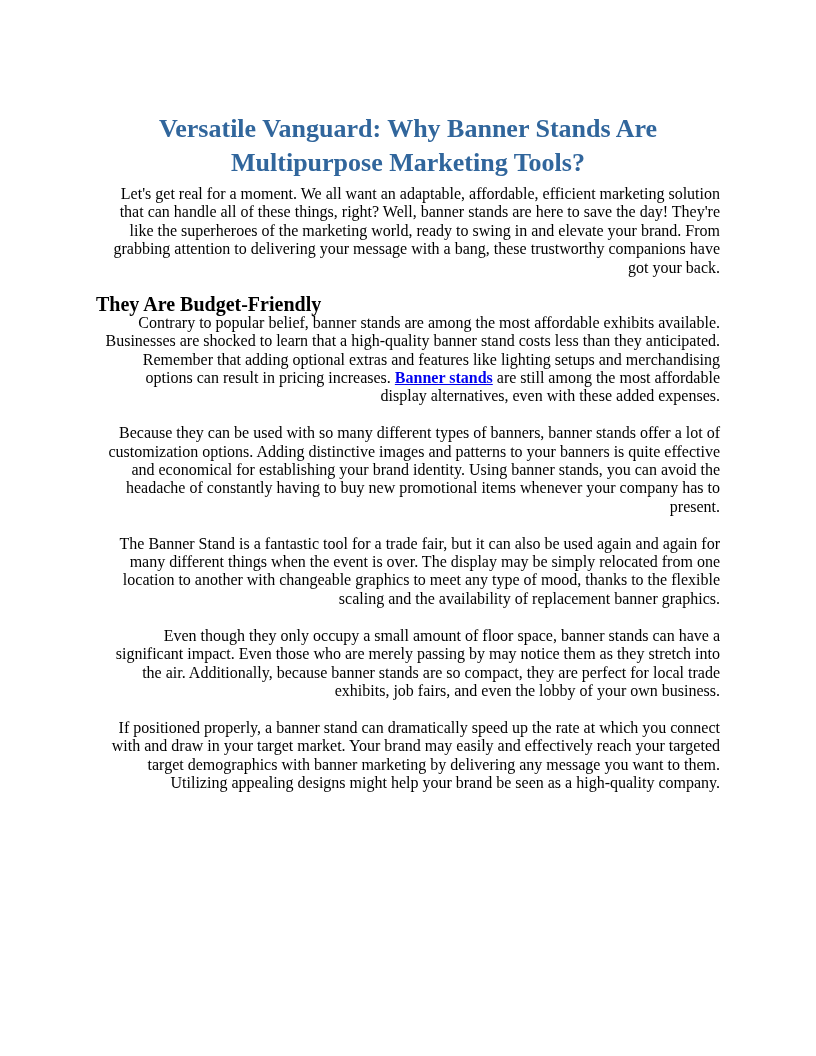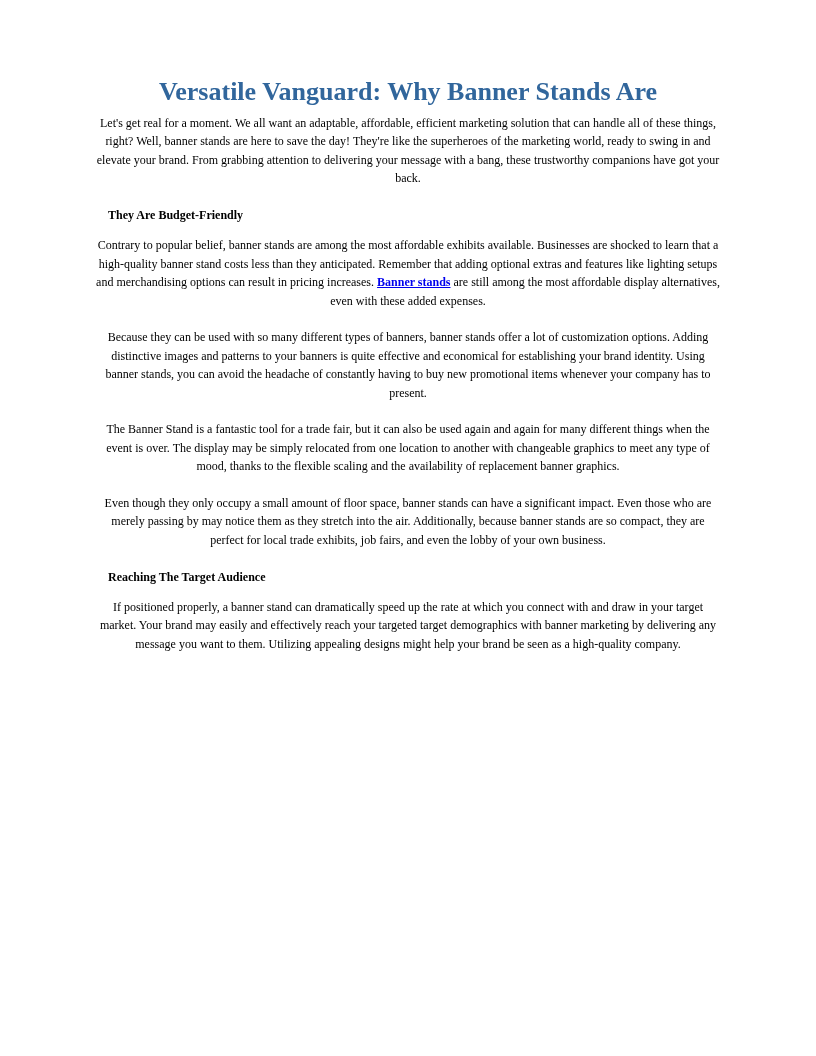--- a/index.html
+++ b/index.html
@@ -7,57 +7,58 @@
   body {
     width: 816px;
     height: 1056px;
     font-family: "Liberation Serif", "DejaVu Serif", serif;
     color: #000000;
     overflow: hidden;
   }
   .page {
     width: 816px;
     height: 1056px;
-    padding: 43px 96px 96px 96px;
+    padding: 80px 96px 96px 96px;
   }
   .doc-title {
     margin-top: 32px;
     font-size: 26px;
     line-height: 34px;
     font-weight: bold;
     text-align: center;
     color: #31669C;
   }
   .body-text {
-    font-size: 12px;
+    font-size: 16px;
     line-height: 18.4px;
     margin: 0 0 18.4px 0;
-    text-align: center;
+    text-align: right;
   }
   .first-para { margin-top: 5px; }
   .section-heading {
-    font-size: 12px;
+    font-size: 20px;
     line-height: 18.4px;
     font-weight: bold;
-    margin: 12px;
+    margin: 0;
   }
   .section .body-text { margin-top: 0; }
   a.doc-link {
     color: #0000EE;
     font-weight: bold;
     text-decoration: underline;
     cursor: pointer;
   }
 </style>
 </head>
 <body>
 
 <div class="page">
 
   <h1 class="doc-title"><span>Versatile Vanguard: Why Banner Stands Are</span><br>
+    <span>Multipurpose Marketing Tools?</span>
   </h1>
 
   <p class="body-text first-para">Let's get real for a moment. We all want an adaptable, affordable, efficient marketing solution that can handle all of these things, right? Well, banner stands are here to save the day! They're like the superheroes of the marketing world, ready to swing in and elevate your brand. From grabbing attention to delivering your message with a bang, these trustworthy companions have got your back.</p>
 
 
   <div class="section">
     <h2 class="section-heading">They Are Budget-Friendly</h2>
     <p class="body-text"><span>Contrary to popular belief, banner stands are among the most affordable exhibits available. Businesses are shocked to learn that a high-quality banner stand costs less than they anticipated. Remember that adding optional extras and features like lighting setups and merchandising options can result in pricing increases. </span><a class="doc-link" href="#">Banner stands</a><span> are still among the most affordable display alternatives, even with these added expenses.</span></p>
   </div>
 
@@ -67,17 +68,16 @@
 
   <div class="section">
     <p class="body-text">The Banner Stand is a fantastic tool for a trade fair, but it can also be used again and again for many different things when the event is over. The display may be simply relocated from one location to another with changeable graphics to meet any type of mood, thanks to the flexible scaling and the availability of replacement banner graphics.</p>
   </div>
 
   <div class="section">
     <p class="body-text">Even though they only occupy a small amount of floor space, banner stands can have a significant impact. Even those who are merely passing by may notice them as they stretch into the air. Additionally, because banner stands are so compact, they are perfect for local trade exhibits, job fairs, and even the lobby of your own business.</p>
   </div>
 
   <div class="section">
-    <h2 class="section-heading">Reaching The Target Audience</h2>
     <p class="body-text">If positioned properly, a banner stand can dramatically speed up the rate at which you connect with and draw in your target market. Your brand may easily and effectively reach your targeted target demographics with banner marketing by delivering any message you want to them. Utilizing appealing designs might help your brand be seen as a high-quality company.</p>
   </div>
 
 </div>
 
 </body></html>

